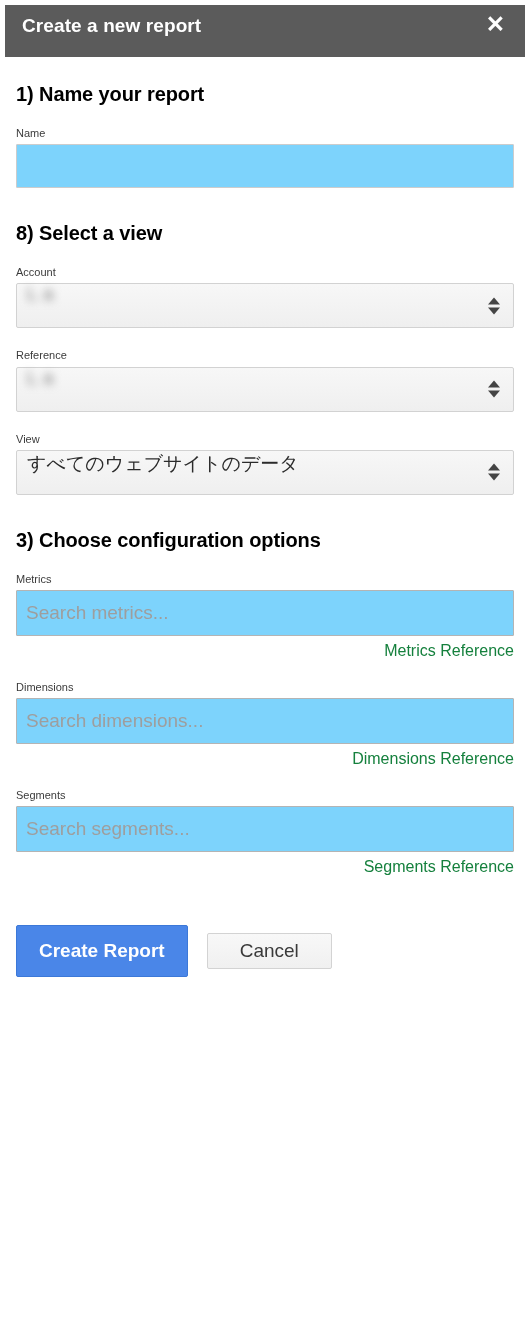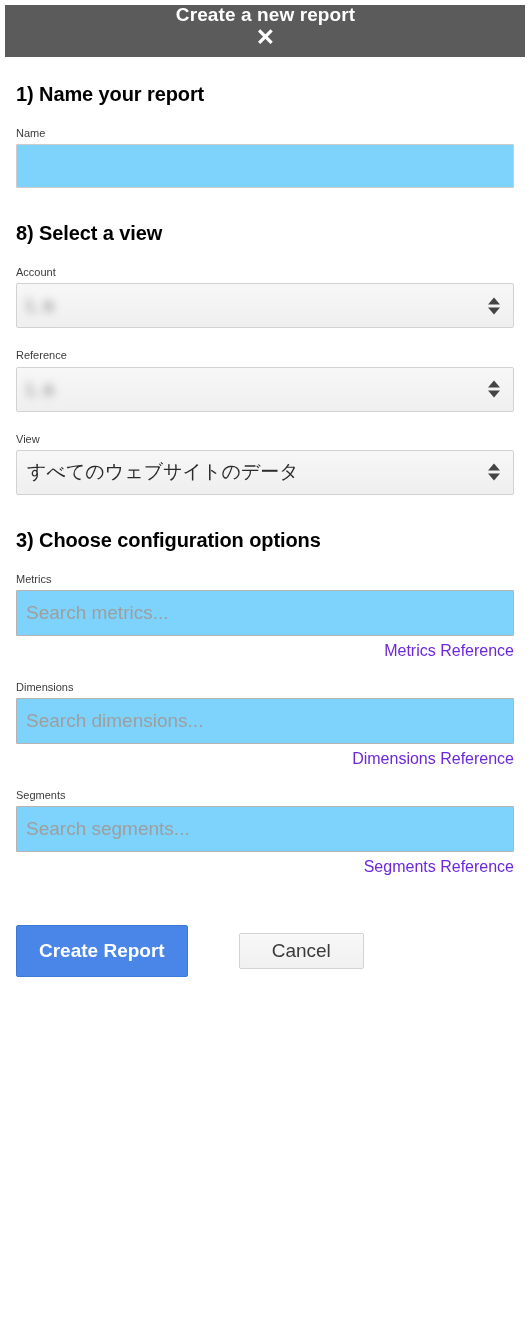--- a/index.html
+++ b/index.html
@@ -33,21 +33,20 @@
     height: 52px;
     background-color: #5b5b5b;
     background-image:
       radial-gradient(rgba(255,255,255,0.055) 0.5px, transparent 0.6px);
     background-size: 4px 4px;
     display: flex;
     align-items: center;
     justify-content: space-between;
     box-sizing: border-box;
     padding: 0 16px 12px 17px;
-    flex-direction: column;
   }
   .titlebar-title {
     color: #ffffff;
     font-size: 19px;
     font-weight: bold;
     letter-spacing: 0.1px;
     line-height: 1;
   }
   .titlebar-close {
     color: #ffffff;
@@ -116,21 +115,21 @@
     height: 45px;
   }
   .select-box {
     position: absolute;
     inset: 0;
     box-sizing: border-box;
     border: 1px solid #d2d2d2;
     border-radius: 2px;
     background: linear-gradient(to bottom, #f7f7f7 0%, #efefef 100%);
     display: flex;
-    align-items: center;
+    align-items: flex-start;
     padding: 0 10px;
     cursor: pointer;
   }
   .select-value {
     font-size: 19px;
     color: #2b2b2b;
     white-space: nowrap;
     overflow: hidden;
   }
   .select-value.redacted {
@@ -166,33 +165,32 @@
   }
 
   
   .reference-row {
     text-align: right;
     margin-top: 6px;
     width: 498px;
   }
   .reference-link {
     font-size: 16px;
-    color: #6d28d9;
+    color: #15803d;
     text-decoration: none;
     cursor: pointer;
   }
 
   .group { margin-bottom: 0; }
 
   
   .button-row {
     display: flex;
     align-items: center;
     margin-top: 49px;
-    gap: 32px;
   }
   .btn {
     font-family: "Liberation Sans", sans-serif;
     cursor: pointer;
     box-sizing: border-box;
     border-radius: 2px;
   }
   .btn-primary {
     background: #4a86e8;
     border: 1px solid #3c78d8;

